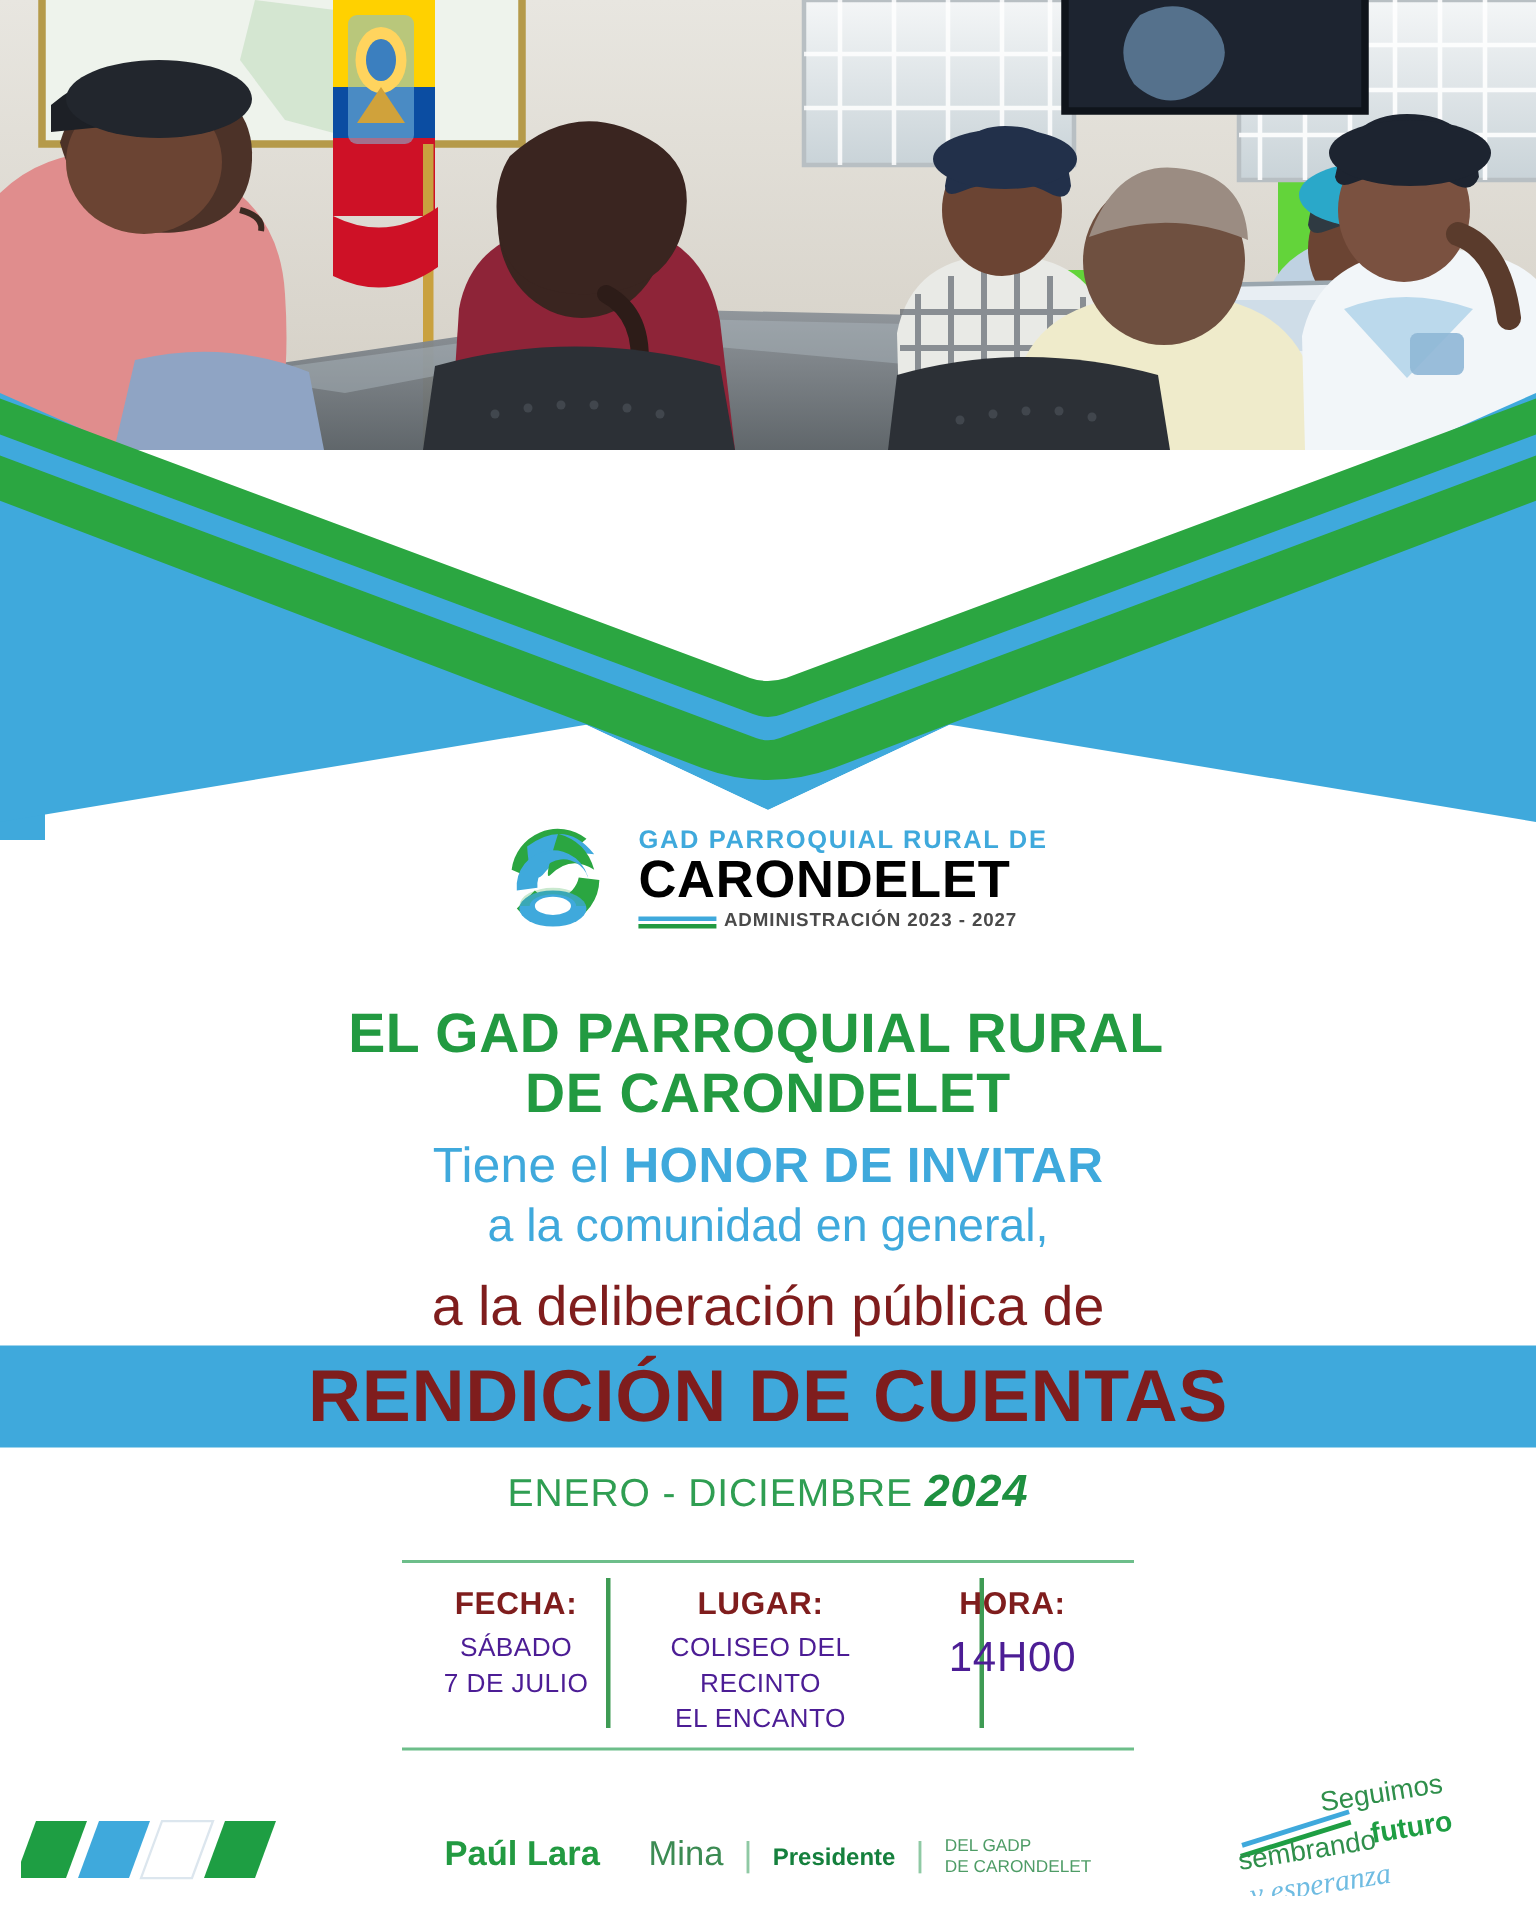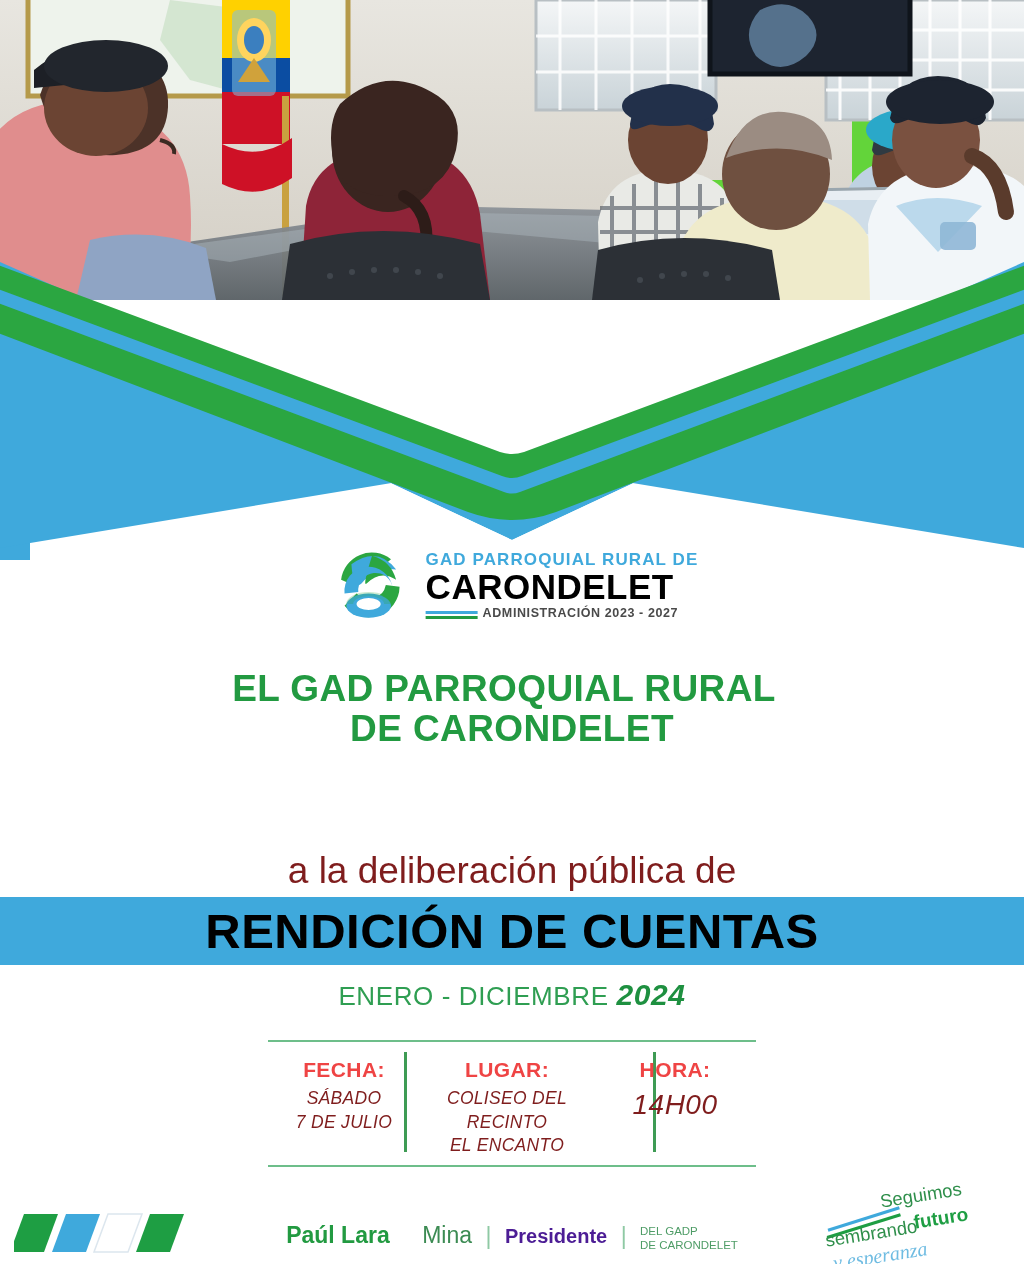--- a/index.html
+++ b/index.html
@@ -41,55 +41,55 @@
 
   .blueblock{position:absolute;left:0;right:0;top:758px;text-align:center;color:#3FA9DC;}
   .blue1{font-size:33px;letter-spacing:0.2px;}
   .blue1 b{font-weight:bold;}
   .blue2{font-size:31px;margin-top:3px;}
 
   .delib{position:absolute;left:0;right:0;top:850px;text-align:center;
          color:#7f1d1d;font-size:37px;}
 
   .ribbon{position:absolute;left:0;top:897px;width:1024px;height:68px;background:#3FA9DC;}
-  .ribbon span{display:block;text-align:center;color:#000000;font-weight:bold;
+  .ribbon span{display:block;text-align:center;color:#7f1d1d;font-weight:bold;
                font-size:49px;line-height:68px;letter-spacing:0.5px;}
 
   .period{position:absolute;left:0;right:0;top:978px;text-align:center;color:#2F9E52;
           font-size:26px;letter-spacing:0.6px;}
   .period b{font-weight:bold;font-style:italic;font-size:30px;color:#1E9040;}
 
   
   .rule{position:absolute;left:268px;width:488px;height:2px;background:#6DBE8A;}
   .rule.top{top:1040px;}
   .rule.bot{top:1165px;}
 
   .details{position:absolute;left:268px;top:1058px;width:488px;height:100px;
            display:flex;align-items:flex-start;}
   .col{flex:1;text-align:center;position:relative;padding:0 6px;}
-  .col .k{color:#ef4444;font-weight:bold;font-size:21px;letter-spacing:0.4px;}
-  .col .v{color:#7f1d1d;font-size:17.5px;line-height:1.35;margin-top:5px;letter-spacing:0.3px;font-style:italic;}
+  .col .k{color:#7f1d1d;font-weight:bold;font-size:21px;letter-spacing:0.4px;}
+  .col .v{color:#4c1d95;font-size:17.5px;line-height:1.35;margin-top:5px;letter-spacing:0.3px;}
   .col .v.big{font-size:28px;margin-top:4px;letter-spacing:0.5px;}
   .vline{position:absolute;top:1052px;width:3px;height:100px;background:#3E9B54;}
   .vline.a{left:404px;}
   .vline.b{left:653px;}
   .c-fecha{flex:0 0 140px;}
   .c-lugar{flex:1;}
   .c-hora{flex:0 0 150px;}
 
   
   .flagmark{position:absolute;left:14px;top:1210px;width:176px;height:46px;}
   .flagmark svg{display:block;width:176px;height:46px;}
 
   .signature{position:absolute;left:0;right:0;top:1222px;text-align:center;
              white-space:nowrap;}
   .signature .nm{color:#229A41;font-weight:bold;font-size:23px;}
   .signature .nm2{color:#3C8B53;font-size:23px;margin-left:28px;}
   .signature .sep{color:#8FC9A4;font-size:23px;margin:0 9px;vertical-align:-1px;}
-  .signature .role{color:#4c1d95;font-weight:bold;font-size:20px;text-align:right;}
+  .signature .role{color:#15803d;font-weight:bold;font-size:16px;text-align:right;}
   .signature .org{display:inline-block;color:#4E9C66;font-size:11.5px;
                   line-height:1.2;text-align:left;vertical-align:middle;}
 
   .slogan{position:absolute;right:18px;top:1178px;width:200px;height:86px;}
   .slogan svg{display:block;width:200px;height:86px;}
 </style>
 </head>
 <body>
 
 <div class="poster">
@@ -278,20 +278,24 @@
             <i></i>
           </span>
         <span>ADMINISTRACIÓN 2023 - 2027</span>
       </span>
     </span>
   </div>
 
   <div class="h-green line1">EL GAD PARROQUIAL RURAL</div>
   <div class="h-green line2">DE CARONDELET</div>
 
+  <div class="blueblock">
+    <div class="blue1"><span>Tiene el </span><b>HONOR DE INVITAR</b></div>
+    <div class="blue2">a la comunidad en general,</div>
+  </div>
 
   <div class="delib">a la  deliberación pública de</div>
 
   <div class="ribbon">
     <span>RENDICIÓN DE CUENTAS</span>
   </div>
 
   <div class="period">
     <span>ENERO - DICIEMBRE</span>
     <b>2024</b>

